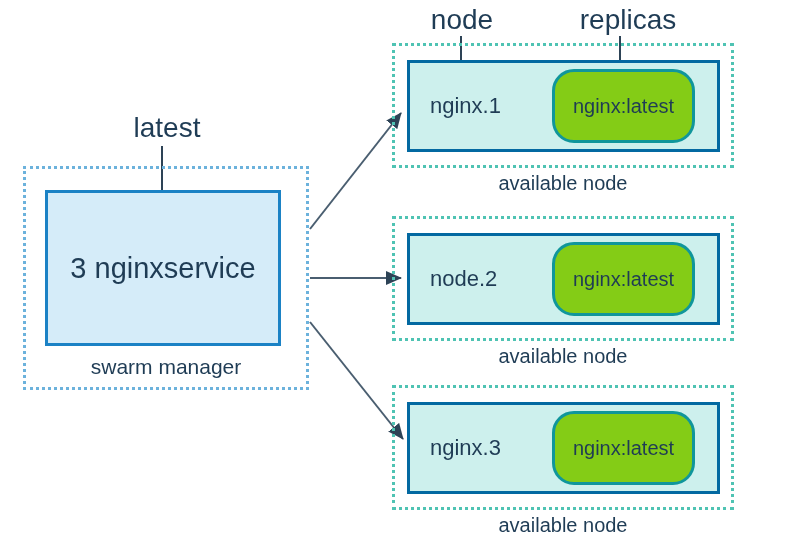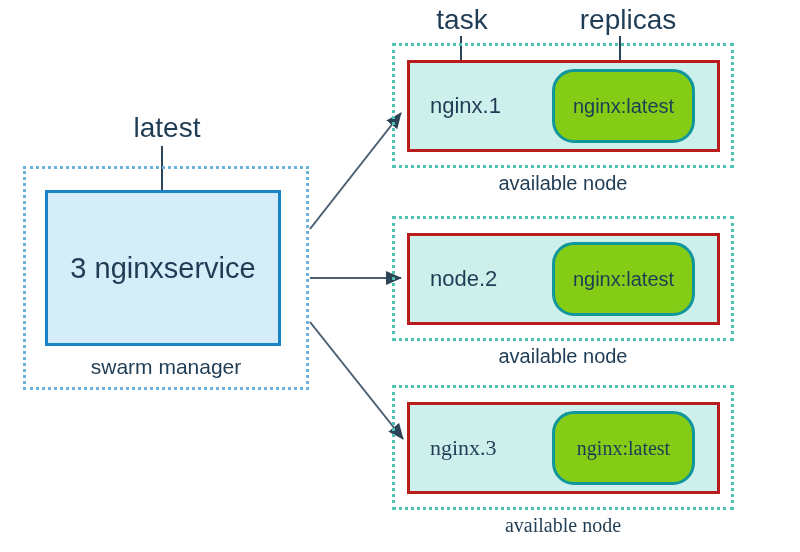--- a/index.html
+++ b/index.html
@@ -68,21 +68,21 @@
     position: relative;
     width: 342px; height: 125px;
     border: 3px dotted #4fc3b3;
     box-sizing: border-box;
   }
   .node-box {
     position: absolute;
     left: 12px; top: 14px;   
     width: 313px; height: 92px;
     box-sizing: border-box;
-    border: 3px solid #b91c1c;
+    border: 3px solid #0369a1;
     background: #cdf0ed;
   }
   .task-name {
     position: absolute;
     left: 20px; top: 0;
     height: 86px;
     display: flex;
     align-items: center;
     font-size: 22px;
   }
@@ -125,21 +125,21 @@
     <defs>
       <marker id="ah" markerWidth="8" markerHeight="7" refX="7.5" refY="3.5" orient="auto" markerUnits="strokeWidth">
         <path d="M0,0 L8,3.5 L0,7 z" fill="#2d4356"></path>
       </marker>
     </defs>
     <line x1="310" y1="229" x2="401" y2="113" marker-end="url(#ah)"></line>
     <line x1="310" y1="278" x2="401" y2="278" marker-end="url(#ah)"></line>
     <line x1="310" y1="322" x2="403" y2="439" marker-end="url(#ah)"></line>
   </svg>
 
-  <div class="pointer-label" style="left:462px; top:4px;">task</div>
+  <div class="pointer-label" style="left:462px; top:4px;">node</div>
   <div class="pointer-line" style="left:460px; top:36px; height:48px;"></div>
 
   <div class="pointer-label" style="left:628px; top:4px;">replicas</div>
   <div class="pointer-line" style="left:619px; top:36px; height:62px;"></div>
 
   <div class="pointer-label" style="left:167px; top:112px;">latest</div>
   <div class="pointer-line" style="left:161px; top:146px; height:84px;"></div>
 
   <div class="manager-dotted"></div>
   <div class="manager-box">
@@ -165,21 +165,21 @@
       <div class="node-box">
         <span class="task-name">node.2</span>
         <div class="container-box">
           <span>nginx:latest</span>
         </div>
       </div>
     </div>
     <div class="node-caption">available node</div>
   </div>
 
-  <div class="node-group" style="top:385px;font-family:Liberation Serif, serif;">
+  <div class="node-group" style="top:385px;">
     <div class="node-dotted">
       <div class="node-box">
         <span class="task-name">nginx.3</span>
         <div class="container-box">
           <span>nginx:latest</span>
         </div>
       </div>
     </div>
     <div class="node-caption">available node</div>
   </div>

